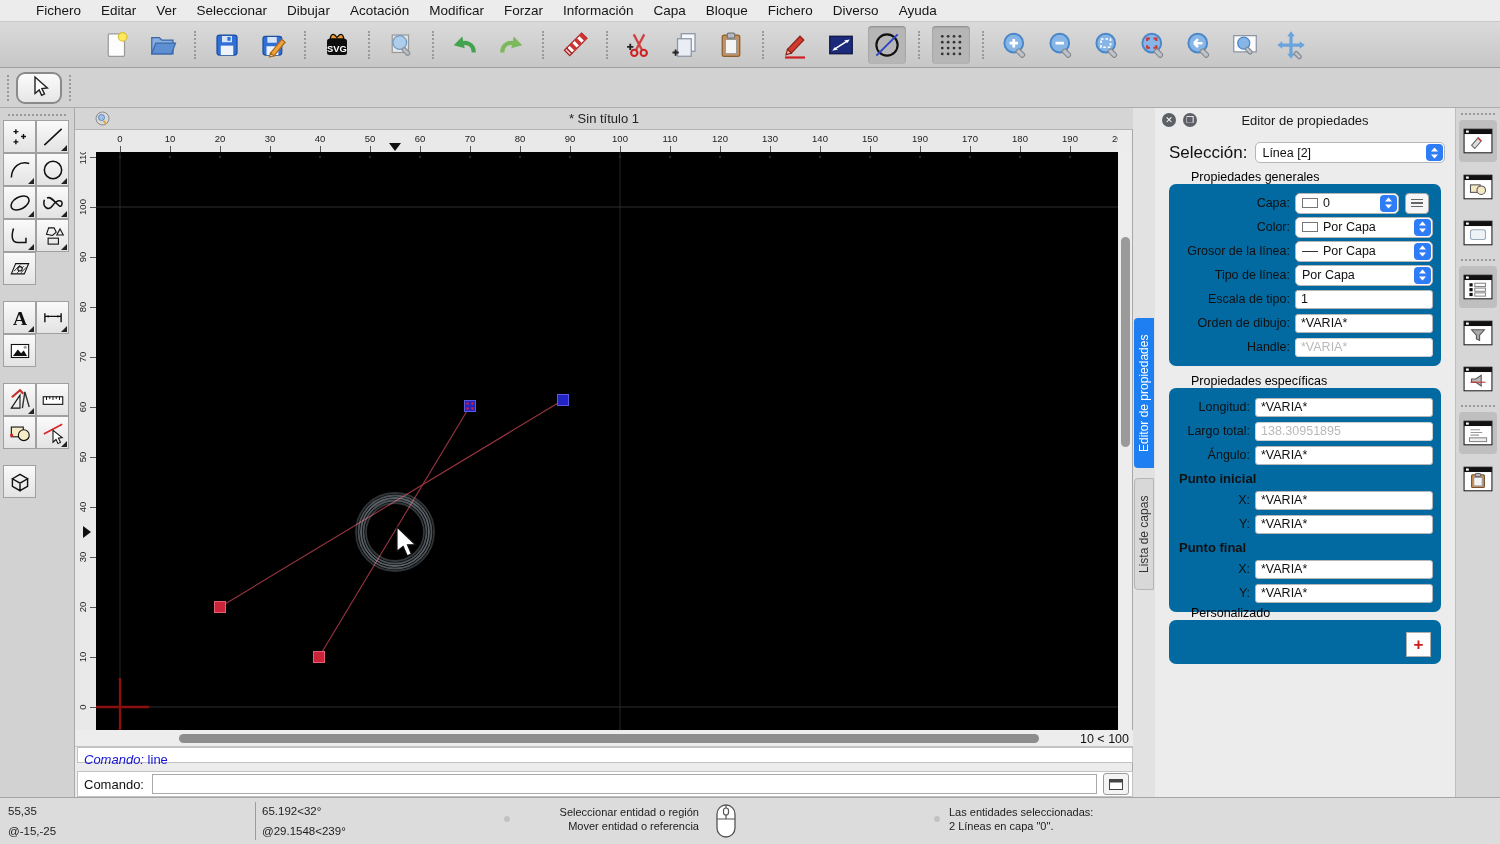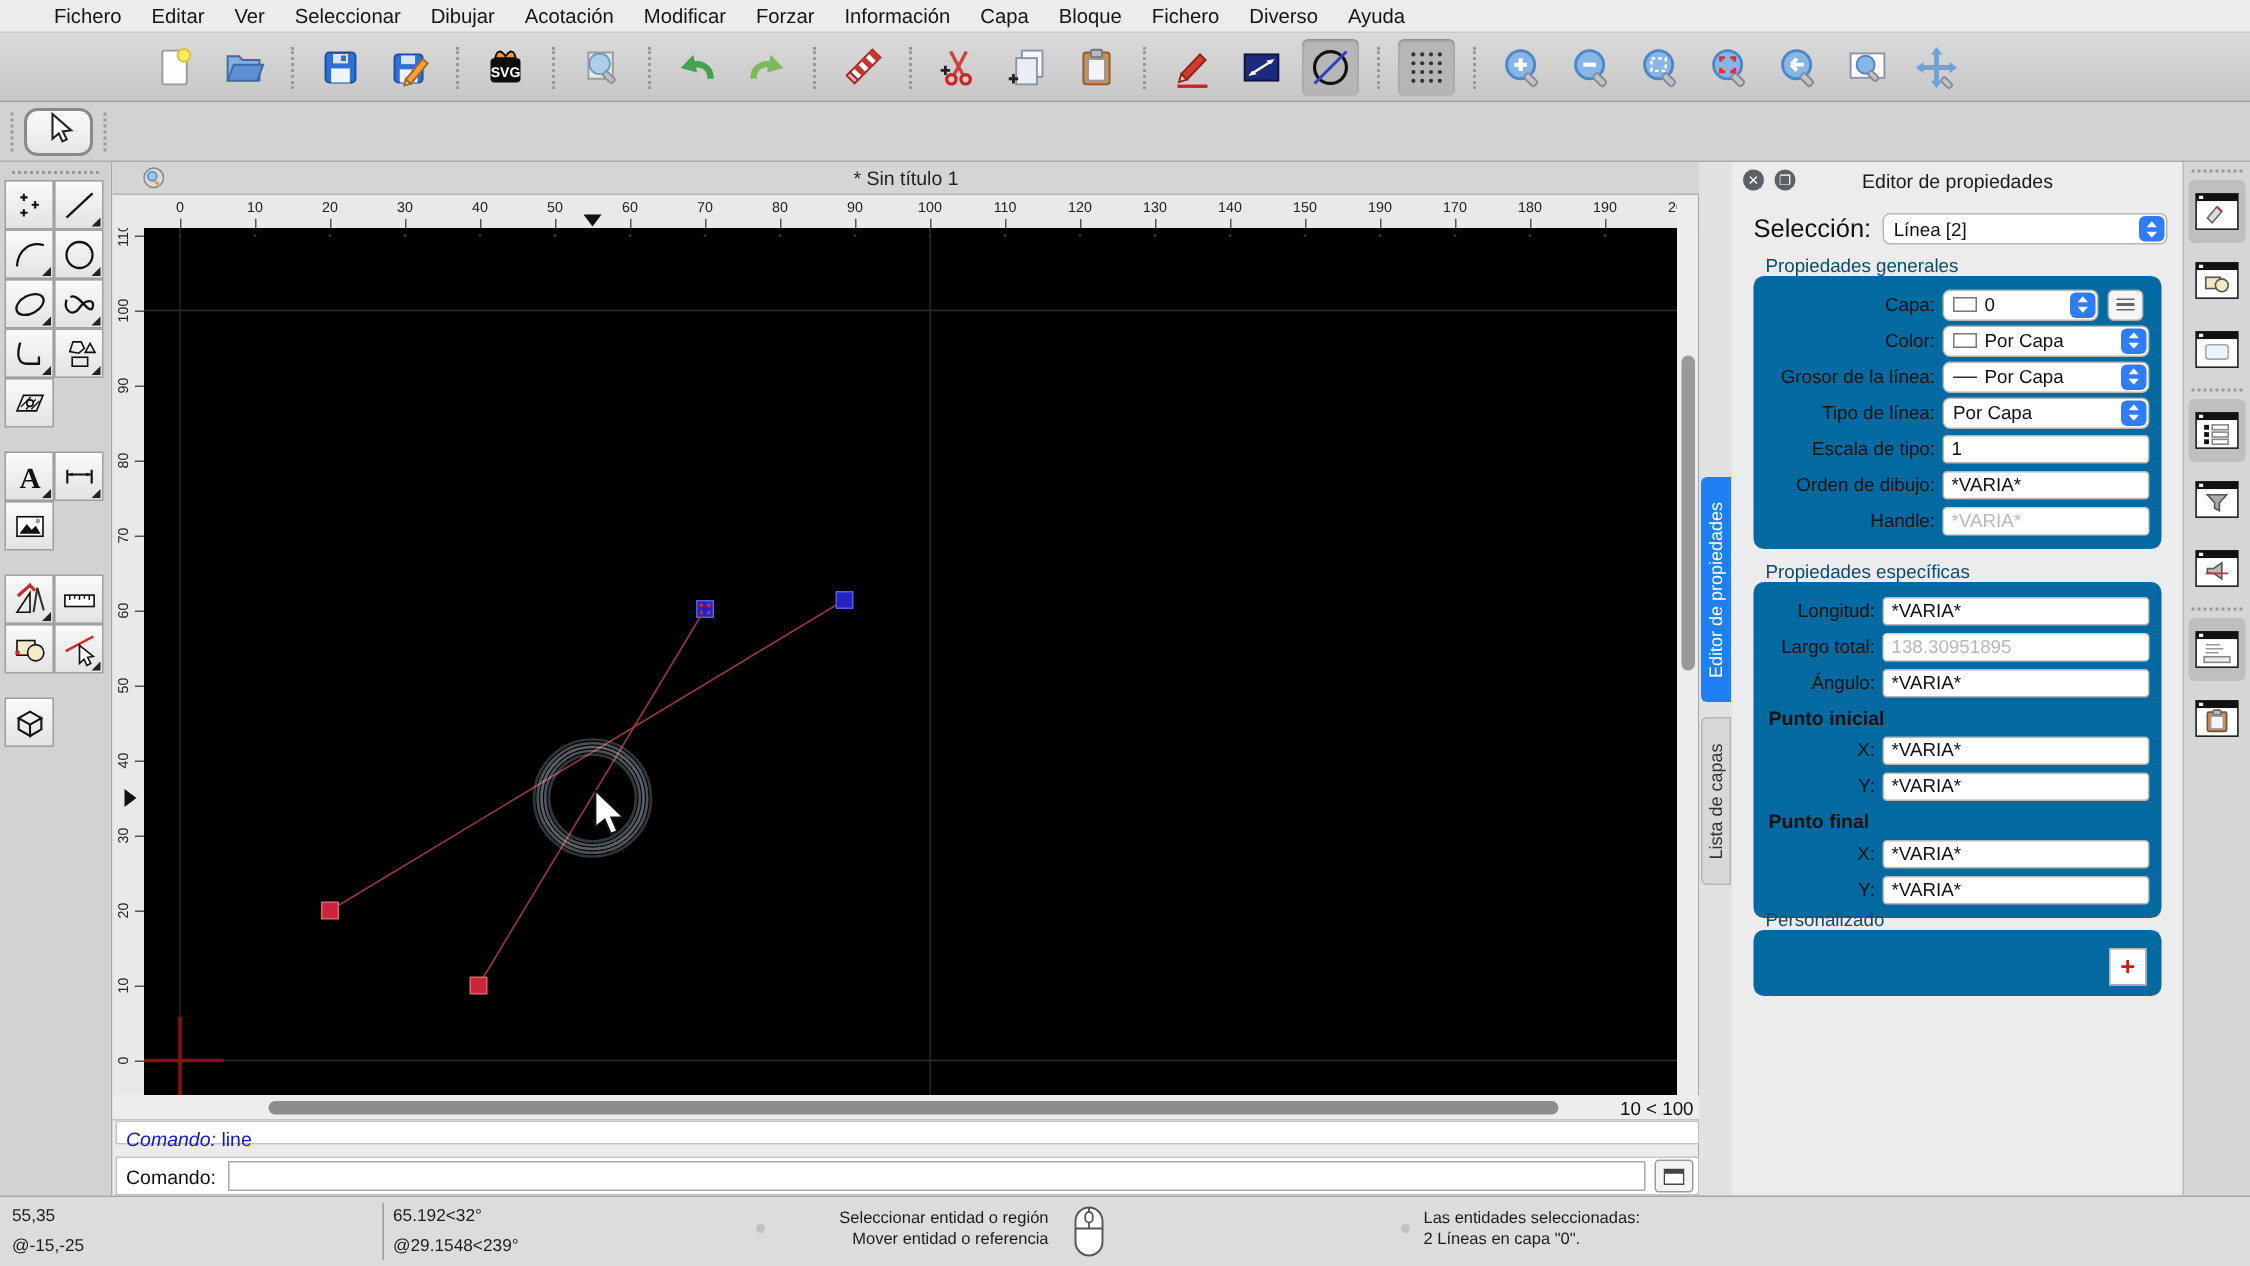--- a/index.html
+++ b/index.html
@@ -93,21 +93,21 @@
   #selection-row { position:absolute; left:14px; top:34px; width:276px; display:flex; align-items:center; }
   #selection-row .slabel { font-size:17px; margin-right:8px; }
   .combo { height:21px; background:#fff; border:1px solid #b6b6b6; border-radius:5px; display:flex;
     align-items:center; font-size:12.5px; position:relative; padding-left:6px; }
   .combo .stepper { position:absolute; right:1px; top:1px; bottom:1px; width:17px; background:#2e7df6;
     border-radius:4px; display:flex; flex-direction:column; align-items:center; justify-content:center; }
   .combo .ctext { margin-right:20px; white-space:nowrap; overflow:hidden; }
   .swatch { width:16px; height:10px; background:#fff; border:1px solid #777; margin-right:5px; flex:none; }
   .lineswatch { width:16px; height:0; border-top:1.5px solid #333; margin-right:5px; flex:none; }
 
-  .group-label { position:absolute; left:22px; font-size:12.5px; color:#0c4a6e; }
+  .group-label { position:absolute; left:36px; font-size:12.5px; color:#000000; }
   .group-box { position:absolute; left:14px; width:272px; background:#0369a1; border-radius:7px; padding:7px 8px; }
   .prow { display:flex; align-items:center; height:24px; }
   .prow .plabel { width:118px; text-align:right; font-size:12.5px; padding-right:5px; flex:none; }
   .prow .plabel.narrow { width:78px; }
   .prow .ctrl { flex:1; display:flex; align-items:center; }
   .field { flex:1; height:19px; background:#fff; border:1px solid #b6b6b6; border-radius:3px;
     font-size:12.5px; padding:1px 5px; color:#111; white-space:nowrap; overflow:hidden; }
   .field.disabled { color:#b9b9b9; border-color:#cfcfcf; }
   .menu-btnsq { width:24px; height:21px; background:#f6f6f6; border:1px solid #a9a9a9; border-radius:4px;
     margin-left:6px; display:flex; flex-direction:column; justify-content:center; gap:2px; align-items:center; flex:none; }

